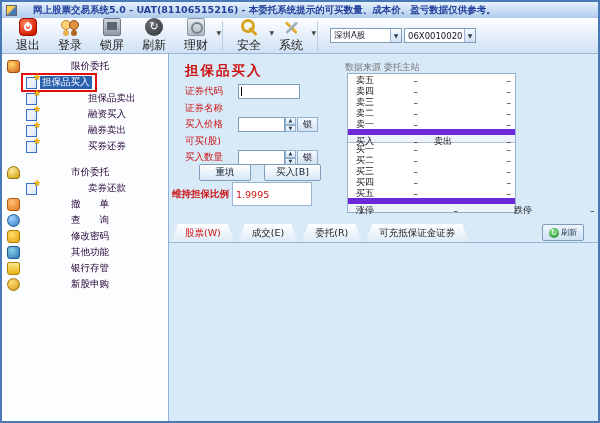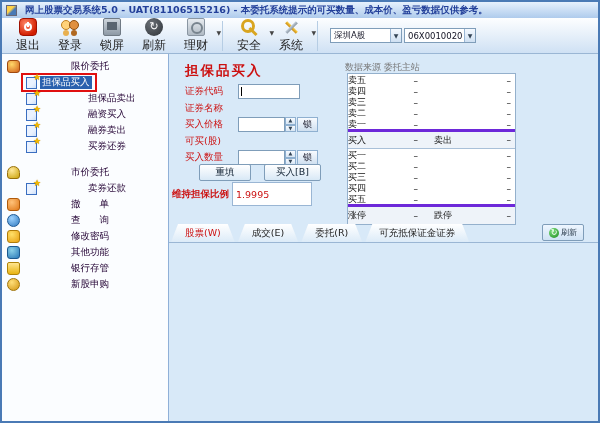--- a/index.html
+++ b/index.html
@@ -1,20 +1,20 @@
 <!DOCTYPE html>
 <html><head>
 <meta charset="utf-8">
 <style>
   * { margin:0; padding:0; box-sizing:border-box; }
   html,body { width:600px; height:423px; font-family:"DejaVu Sans","Liberation Sans",sans-serif; }
   .window { width:600px; height:423px; border:2px solid #4a7ab5; display:flex; flex-direction:column; background:#d8e9f8; overflow:hidden; }
 
   
-  .titlebar { height:16px; flex:0 0 16px; display:flex; align-items:center; gap:8px; padding:0 4px;
+  .titlebar { height:16px; flex:0 0 16px; display:flex; align-items:center; gap:16px; padding:0 4px;
     background:linear-gradient(#e6f1fd,#aecbec); font-size:9.5px; font-weight:bold; color:#23409a; white-space:nowrap; overflow:hidden; }
   .win-icon { width:11px; height:11px; flex:0 0 11px; background:linear-gradient(135deg,#ffd24a 40%,#4a7ab5 60%); border:1px solid #667; }
 
   
   .toolbar { height:36px; flex:0 0 36px; display:flex; align-items:center; padding:2px 6px 2px 10px; gap:10px;
     background:linear-gradient(#fdfeff,#cfe1f4); border-bottom:1px solid #9ab6d4; }
   .tbtn { position:relative; display:flex; flex-direction:column; align-items:center; width:32px; cursor:pointer; }
   .tb-label { font-size:12px; color:#222; margin-top:1px; white-space:nowrap; }
   .dd { position:absolute; right:-9px; top:11px; font-size:6px; color:#444; }
   .tb-sep { width:1px; height:30px; background:#b6cde4; }
@@ -82,26 +82,26 @@
   .btn-reset { left:30px; top:110px; width:52px; }
   .btn-buy { left:95px; top:110px; width:57px; }
   .ratio-row { position:absolute; left:3px; top:128px; display:flex; align-items:center; }
   .ratio-label { font-size:9.5px; font-weight:bold; color:#cc1111; white-space:nowrap; }
   .ratio-value { width:80px; height:24px; margin-left:3px; background:#fff; border:1px solid #9ab6d4; color:#cc1111; font-size:9.5px; display:flex; align-items:center; padding:0 3px; }
 
   
   .quote-source { position:absolute; left:176px; top:7px; font-size:9px; color:#777; }
   .quote-table { position:absolute; left:178px; top:19px; width:169px; background:#fff; border:1px solid #94b0cc; }
   .qrow { display:grid; grid-template-columns:36px 34px 52px 1fr; height:11px; align-items:center; font-size:9px; color:#111; }
-  .qrow .ql { padding-left:0; white-space:nowrap;font-family:Liberation Serif, serif; }
+  .qrow .ql { padding-left:8px; white-space:nowrap;font-family:Liberation Serif, serif; }
   .qrow .qv1 { text-align:right; }
   .qrow .ql2 { padding-left:16px; white-space:nowrap; }
   .qrow .qv2 { text-align:right; padding-right:4px; }
-  .qrow.mid, .qrow.limit { border-top:3px solid #6d28d9; border-bottom:1px solid #a9c0d8; background:#eef3f9; height:20px; }
-  .qrow.limit { border-bottom:none; }
+  .qrow.mid, .qrow.limit { border-top:6px solid #6d28d9; border-bottom:1px solid #a9c0d8; background:#eef3f9; height:14px; }
+  .qrow.limit { border-bottom:none;gap:40px; }
 
   
   .tab-strip { position:absolute; left:2px; top:170px; display:flex; gap:3px; height:18px; }
   .tab { height:18px; padding:0 14px; display:flex; align-items:center; justify-content:center; cursor:pointer;
     background:linear-gradient(#ffffff,#dcebf8); clip-path:polygon(7px 0,calc(100% - 7px) 0,100% 100%,0 100%);
     filter:drop-shadow(0 0 0.5px #8aa8c8); }
   .tab-label { font-size:9.5px; color:#222; white-space:nowrap; }
   .tab.active .tab-label { color:#cc1111; }
   .tabline { position:absolute; left:0; right:0; top:188px; border-top:1px solid #9ab6d4; }
   .refresh-btn { position:absolute; top:170px; right:14px; width:42px; height:17px; border:1px solid #7f9db9; border-radius:2px;

